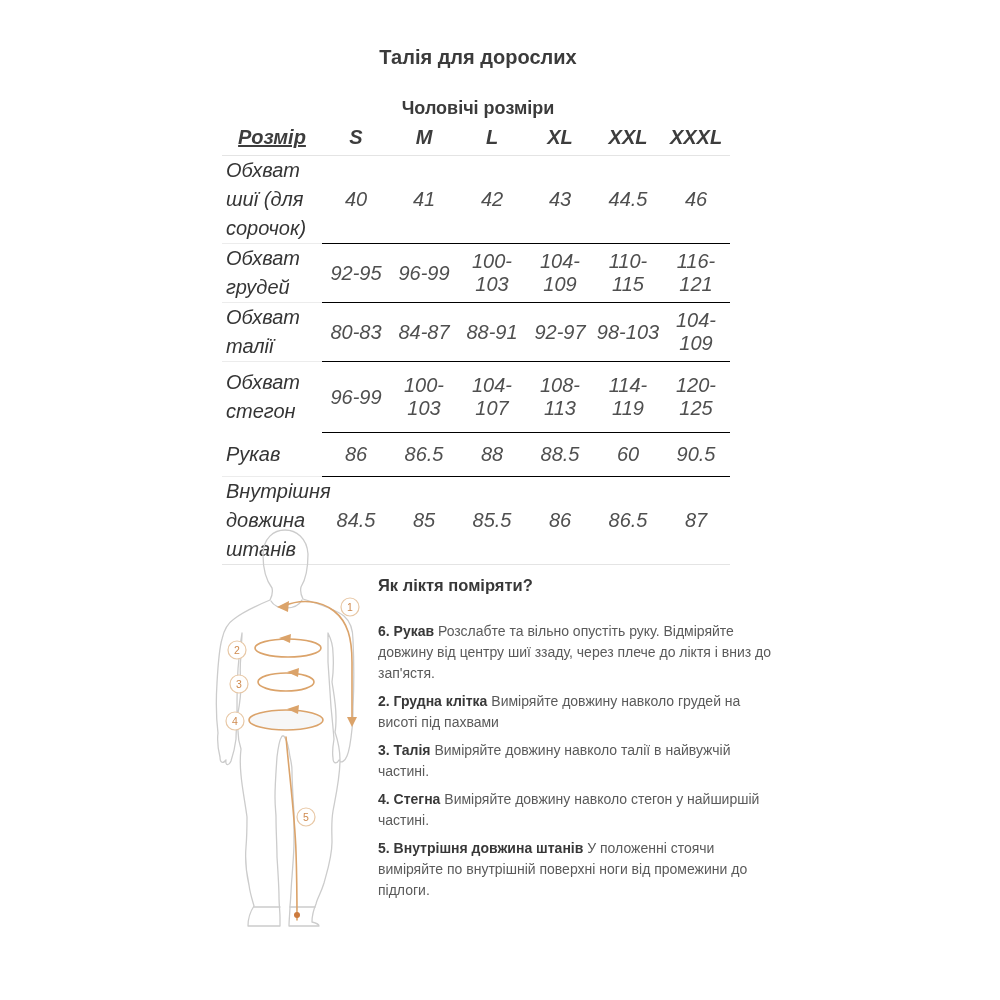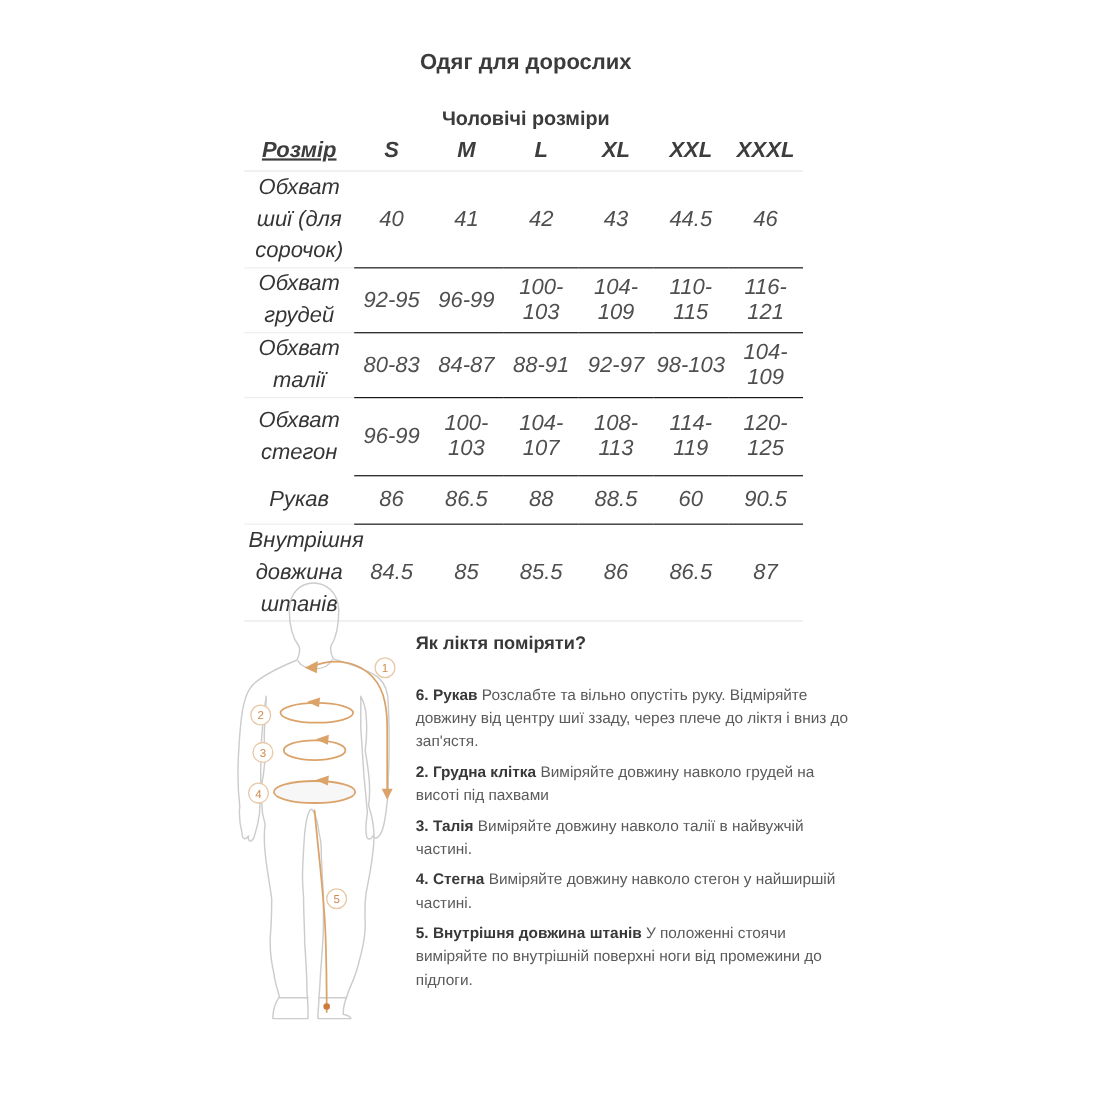--- a/index.html
+++ b/index.html
@@ -24,21 +24,21 @@
     font-style:italic;
   }
   .size-table col.lbl{width:100px;}
   .size-table col.val{width:68px;}
   .size-table thead th{
     height:35px;font-weight:700;color:#3d3d3d;text-align:center;
     vertical-align:middle;border-bottom:1px solid #e4e4e4;padding:0 2px;
   }
   .size-table thead th:first-child{text-decoration:underline;}
   .size-table tbody th{
-    font-weight:400;color:#353535;text-align:center;vertical-align:middle;
+    font-weight:400;color:#353535;text-align:left;vertical-align:middle;
     border-bottom:1px solid #ececec;padding:0 4px;line-height:1.45;
   }
   .size-table tbody td{
     color:#4f4f4f;text-align:center;vertical-align:middle;
     border-bottom:1px solid #000000;padding:0 2px;
   }
   .size-table tr.row-0{height:61px;}
   .size-table tr.row-1{height:56px;}
   .size-table tr.row-2{height:32px;}
   .size-table tr.row-3{height:71px;}
@@ -50,21 +50,21 @@
   .diagram{left:200px;top:527px;width:170px;height:410px;}
 
   .guide{left:378px;top:576px;width:396px;}
   .guide h3{margin:0 0 26px 0;font-size:16.5px;font-weight:700;color:#383838;}
   .guide p{margin:0 0 7px 0;font-size:14px;line-height:21px;color:#5a5a5a;}
   .guide p b{color:#383838;font-weight:700;}
 </style>
 </head>
 <body>
 
-<div class="abs page-title">Одяг для дорослих</div>
+<div class="abs page-title">Талія для дорослих</div>
 <div class="abs page-subtitle">Чоловічі розміри</div>
 
 <table class="abs size-table">
   <colgroup>
     <col class="lbl">
       <col class="val">
       <col class="val">
       <col class="val">
       <col class="val">
       <col class="val">

